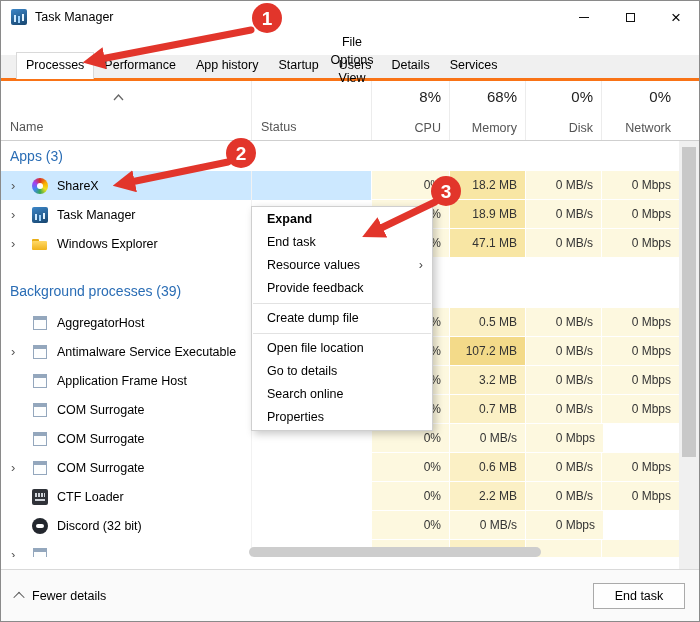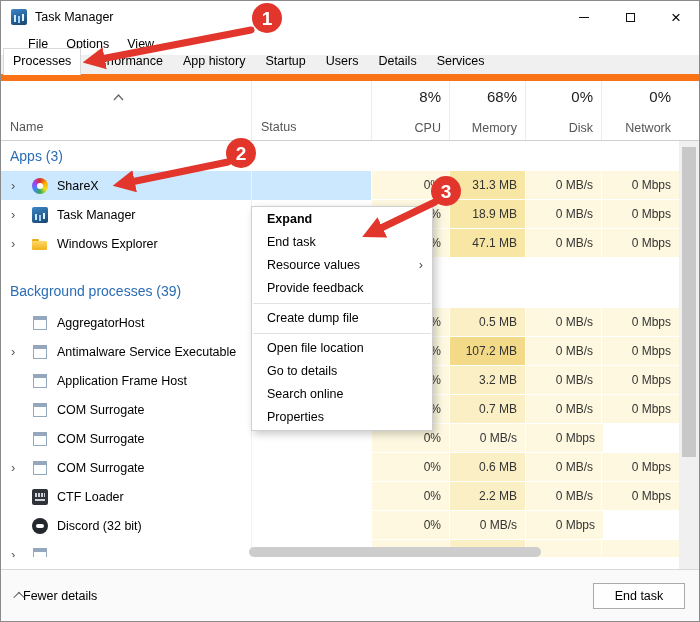--- a/index.html
+++ b/index.html
@@ -12,25 +12,25 @@
   .app-icon { width:16px; height:16px; margin-right:8px; border-radius:2px; background:linear-gradient(160deg,#3c86c8,#17456e); position:relative; flex:none; }
   .app-icon::after { content:""; position:absolute; left:3px; bottom:3px; width:2px; height:7px; background:#cfeaff; box-shadow:4px 1px 0 #9fd4ff, 8px -1px 0 #e4f4ff; }
   .title { font-size:12.5px; }
   .win-controls { margin-left:auto; display:flex; height:100%; }
   .wc { width:46px; display:flex; align-items:center; justify-content:center; }
   .glyph-min { width:10px; height:1px; background:#111; }
   .glyph-max { width:9px; height:9px; border:1px solid #111; }
   .glyph-close { font-size:17px; line-height:1; }
 
   
-  .menubar { height:22px; display:flex; align-items:center; padding-left:18px; background:#fff; font-size:12.5px; }
+  .menubar { height:22px; display:flex; align-items:center; padding-left:4px; background:#fff; font-size:12.5px;flex-direction:column; }
   .menu-item { padding:2px 9px; }
 
   
-  .tabstrip { height:26px; background:#f0f0f0; border-bottom:7px solid #f97316; display:flex; align-items:flex-end; padding-left:2px; font-size:12.5px; }
+  .tabstrip { height:26px; background:#f0f0f0; border-bottom:3px solid #f97316; display:flex; align-items:flex-end; padding-left:15px; font-size:12.5px; }
   .tab { padding:5px 9px 6px; border:1px solid transparent; border-bottom:none; }
   .tab.active { background:#fff; border-color:#d9d9d9; margin-bottom:-1px; padding-bottom:7px; z-index:2; }
 
   
   .hdrrow { display:flex; height:60px; border-bottom:1px solid #cfcfcf; background:#fff; }
   .hdr { display:flex; width:678px; }
   .hdr-gap { width:20px; }
   .hc { position:relative; }
   .hc + .hc { border-left:1px solid #ececec; }
   .hc-name { width:250px; }
@@ -87,21 +87,21 @@
 
   
   .ctx { position:absolute; left:250px; top:205px; width:182px; background:#fff; border:1px solid #cfcfcf; box-shadow:3px 3px 8px rgba(0,0,0,.22); padding:1px 0; z-index:40; font-size:12.5px; }
   .ctx-item { height:23px; line-height:23px; padding-left:15px; position:relative; }
   .ctx-item.bold { font-weight:bold; }
   .ctx-sep { height:1px; background:#e2e2e2; margin:3px 1px; }
   .ctx-sub { position:absolute; right:9px; top:0; color:#444; }
 
   
   .footer { height:52px; border-top:1px solid #d9d9d9; display:flex; align-items:center; padding:0 14px; background:#fafafa; }
-  .fewer { display:flex; align-items:center; font-size:12.5px; }
+  .fewer { display:flex; align-items:center; gap:9px; font-size:12.5px; }
   .chev-up { width:8px; height:8px; border-left:1.5px solid #555; border-top:1.5px solid #555; transform:rotate(45deg) translate(1px,1px); }
   .endtask-btn { margin-left:auto; width:92px; height:26px; border:1px solid #aaa; background:#fefefe; font-size:12.5px; display:flex; align-items:center; justify-content:center; }
 
   
   .overlay { position:absolute; inset:0; z-index:60; pointer-events:none; }
   .overlay .shaft { stroke:var(--annotation_red,#E2352B); stroke-width:7; stroke-linecap:round; }
   .overlay .ah { fill:var(--annotation_red,#E2352B); }
   .overlay .badge { fill:var(--annotation_red,#E2352B); }
   .overlay text { font-family:"Liberation Sans", sans-serif; font-size:19px; font-weight:bold; fill:#fff; text-anchor:middle; }
 </style>
@@ -181,21 +181,21 @@
       <div class="group-hdr">Apps (3)</div>
 
       <div class="row sel">
         <div class="name-cell">
           <span class="chev">›</span>
           <span class="picon icon-sharex"></span>
           <span class="pname">ShareX</span>
         </div>
         <div class="status-cell"></div>
         <div class="cell c-cpu h1">0%</div>
-        <div class="cell c-mem h3">31.3 MB</div>
+        <div class="cell c-mem h3">18.2 MB</div>
         <div class="cell c-disk h1">0 MB/s</div>
         <div class="cell c-net h1">0 Mbps</div>
       </div>
 
       <div class="row">
         <div class="name-cell">
           <span class="chev">›</span>
           <span class="picon icon-taskmgr"></span>
           <span class="pname">Task Manager</span>
         </div>

